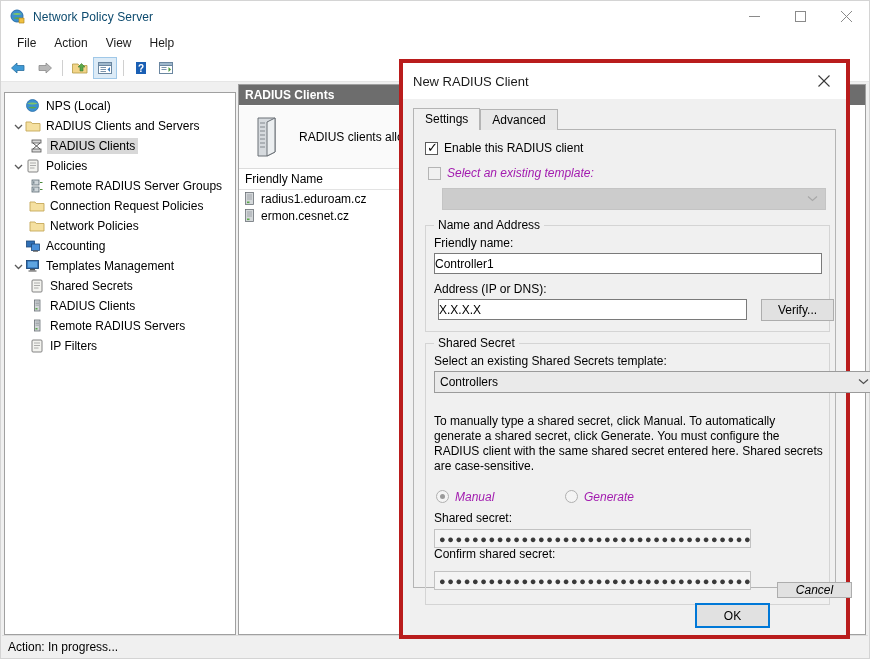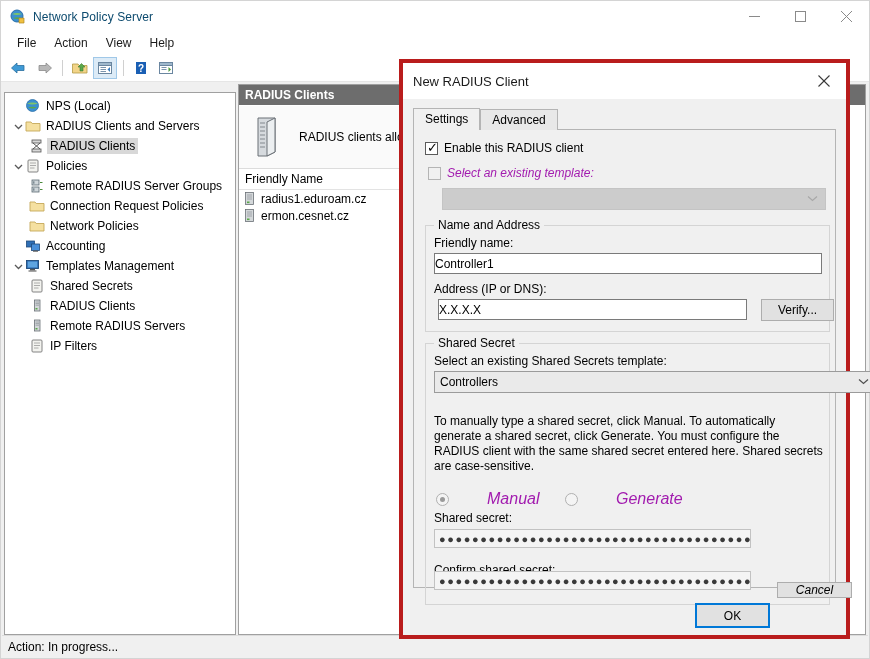--- a/index.html
+++ b/index.html
@@ -418,21 +418,21 @@
   }
   .btn.default {
     border: 2px solid #0078d7;
     background: #e1e1e1;
   }
   .helptext {
     font-size: 12px;
     color: #000;
     line-height: 15px;
   }
-  .radio-row { display: flex; align-items: center; font-size: 16px; gap: 32px; }
+  .radio-row { display: flex; align-items: flex-start; font-size: 12px; }
   .radio {
     width: 13px; height: 13px;
     border-radius: 50%;
     border: 1px solid #b0b0b0;
     background: #f4f4f4;
     margin-right: 6px;
     flex: 0 0 auto;
     position: relative;
     box-sizing: border-box;
   }
@@ -864,21 +864,21 @@
         <div class="radio-row" style="position:absolute; left:139px; top:146px;">
           <span class="radio"></span>
           <span class="lbl-disabled">Generate</span>
         </div>
 
         <span class="field-label" style="position:absolute; left:8px; top:167px;">Shared secret:</span>
         <div class="pwd" style="position:absolute; left:8px; top:185px; width:317px;">
           <span>●●●●●●●●●●●●●●●●●●●●●●●●●●●●●●●●●●●●●●●●●●●●●</span>
         </div>
 
-        <span class="field-label" style="position:absolute; left:8px; top:203px;margin-top:16px;">Confirm shared secret:</span>
+        <span class="field-label" style="position:absolute; left:8px; top:203px;">Confirm shared secret:</span>
         <div class="pwd" style="position:absolute; left:8px; top:227px; width:317px;">
           <span>●●●●●●●●●●●●●●●●●●●●●●●●●●●●●●●●●●●●●●●●●●●●●</span>
         </div>
       </div>
 
     </div>
 
     <div class="btn default" style="position:absolute; left:292px; top:504px; width:75px; height:25px;">OK</div>
     <div class="btn" style="position:absolute; left:374px; top:483px; width:75px; height:16px;font-style:italic;">Cancel</div>
 

